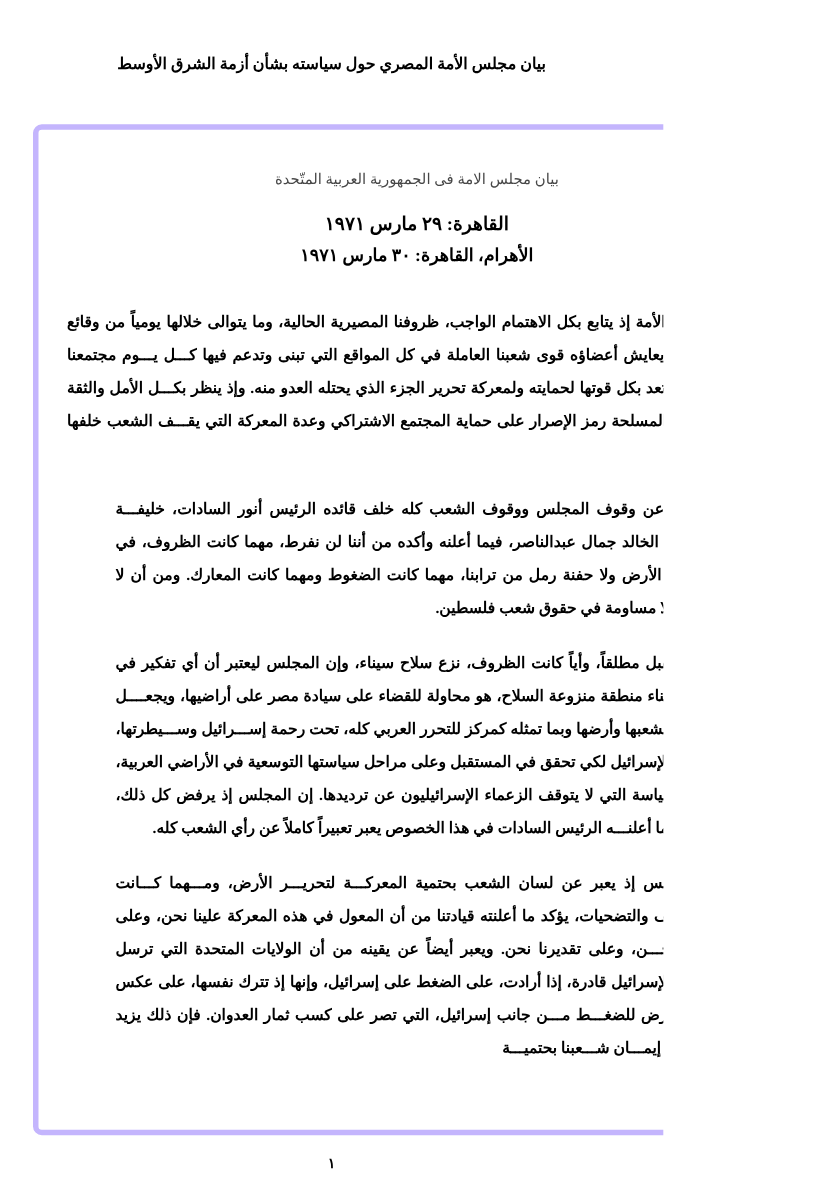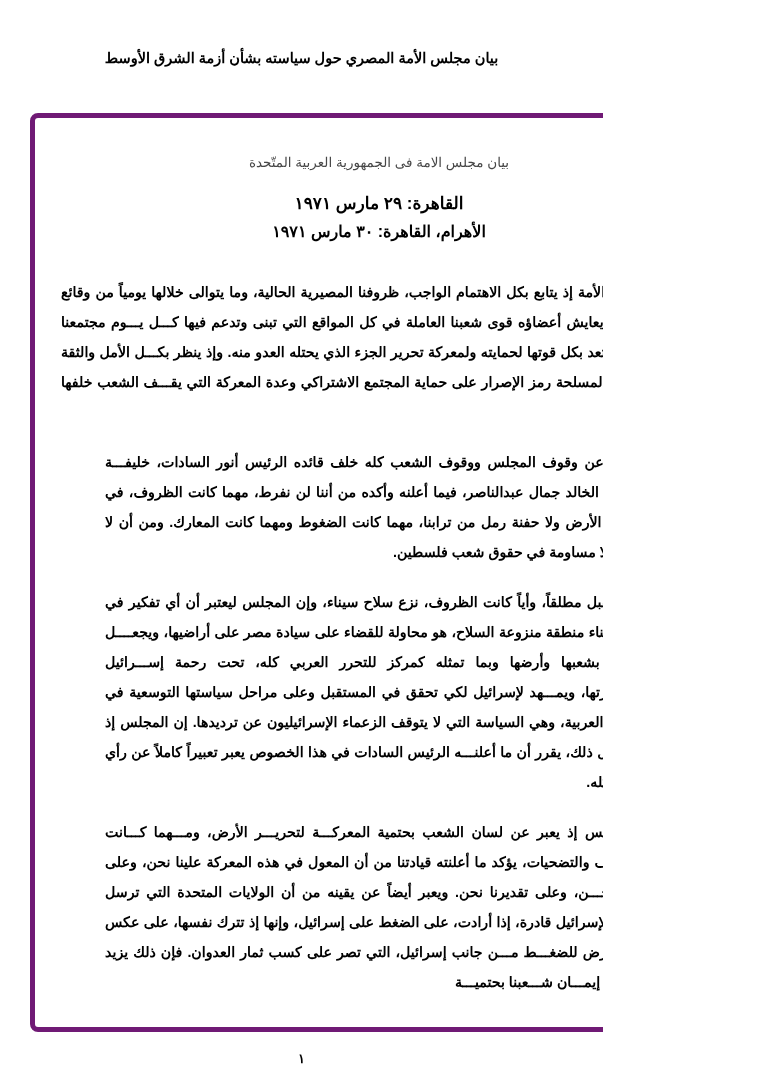--- a/index.html
+++ b/index.html
@@ -1,21 +1,21 @@
 <!DOCTYPE html>
 <html lang="ar"><head>
 <meta charset="utf-8">
 <style>
   html, body { margin: 0; padding: 0; background: #ffffff; }
   .page {
     position: relative;
     width: 603px;
     height: 1078px;
     background: #ffffff;
-    font-family: Liberation Sans, sans-serif;
+    font-family: Liberation Serif, serif;
     color: #000000;
     overflow: hidden;
   }
   .top-title {
     position: absolute;
     top: 50px;
     left: 0;
     width: 100%;
     text-align: center;
     direction: rtl;
@@ -23,21 +23,21 @@
     font-size: 14.5px;
     color: #000000;
   }
   .doc-box {
     position: absolute;
     left: 30px;
     top: 113px;
     width: 698px;
     height: 919px;
     box-sizing: border-box;
-    border: 5px solid #701a75;
+    border: 5px solid #c4b5fd;
     border-radius: 8px;
     background: #ffffff;
   }
   .box-content {
     direction: rtl;
     padding: 30px 26px 0 26px;
   }
   .hdr-line1, .hdr-line2 {
     text-align: center;
     color: #474747;

